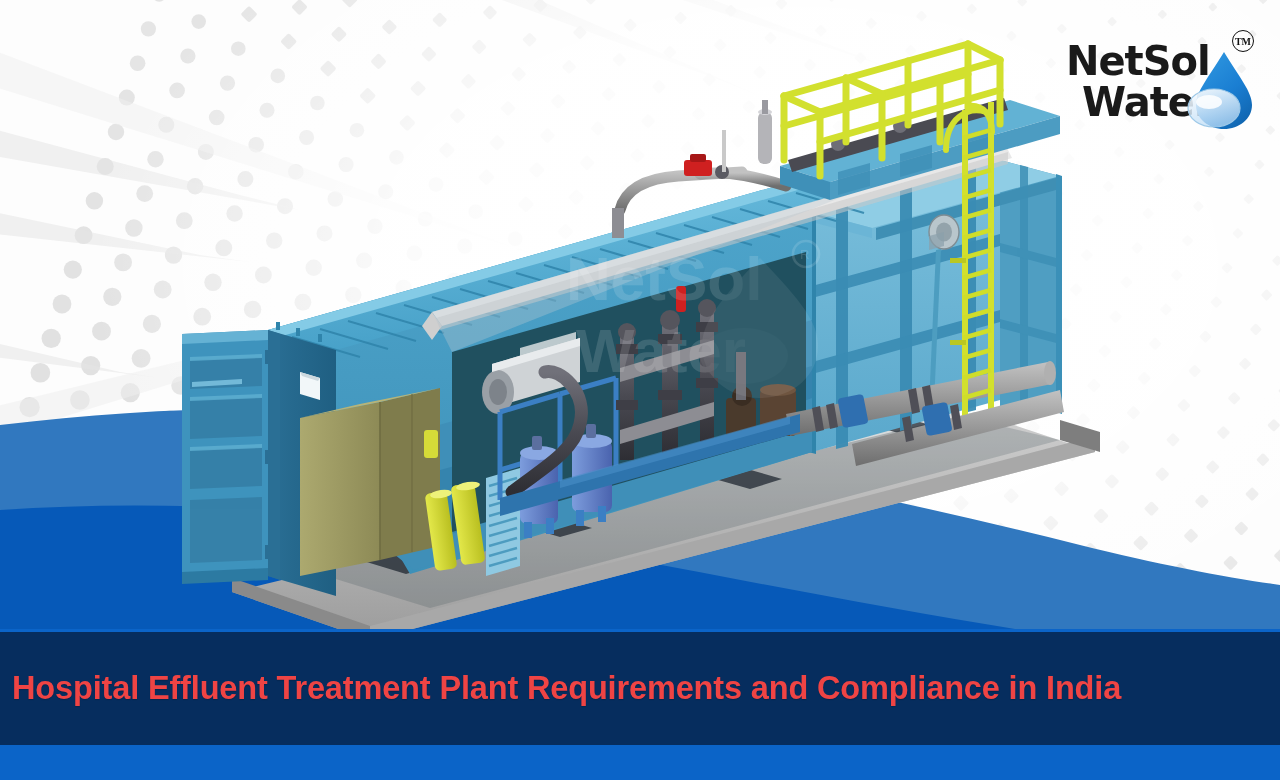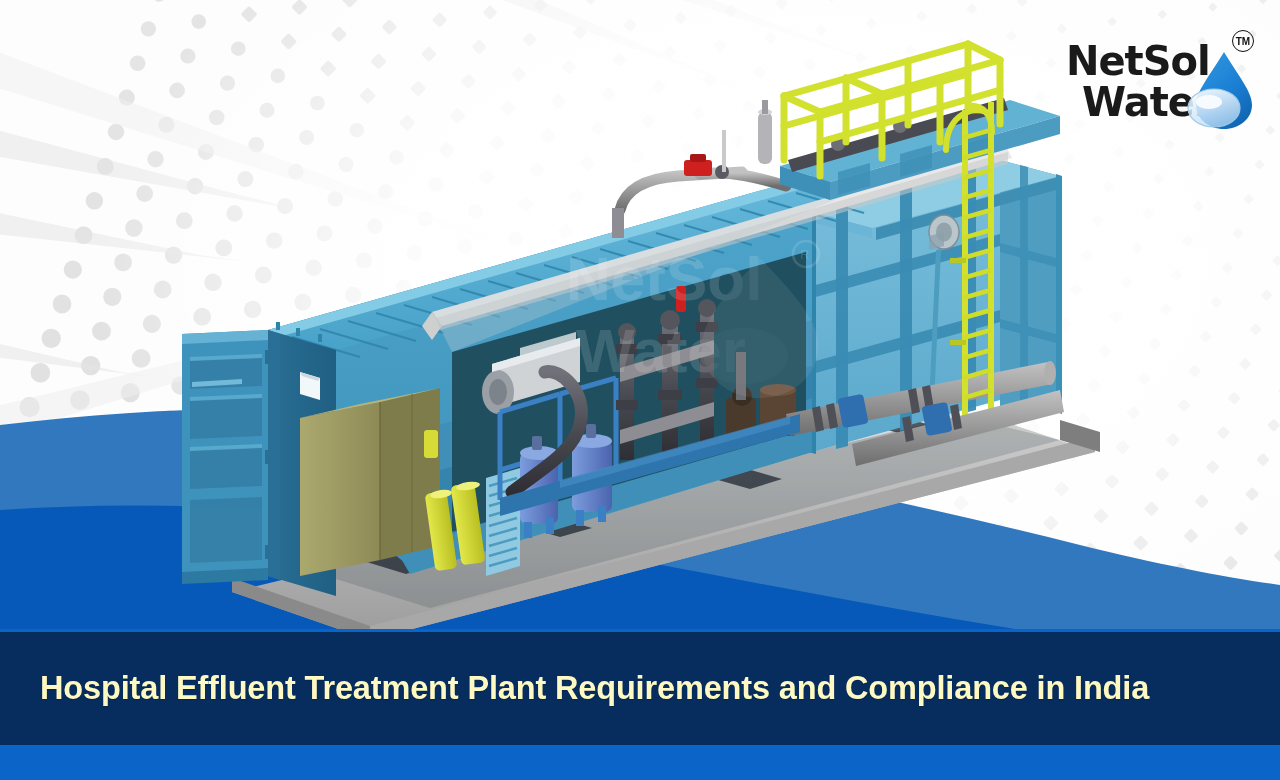--- a/index.html
+++ b/index.html
@@ -14,25 +14,25 @@
   svg.layer { width:1280px; height:780px; display:block; }
 
   
   #title-band {
     position:absolute; left:0; top:632px; width:1280px; height:113px;
     background:#062d5e;
     display:flex; align-items:center;
     z-index:40;
   }
   #title-text {
-    color:#fef9c3;
+    color:#ef4444;
     font-size:32.5px;
     font-weight:bold;
     letter-spacing:-0.15px;
-    padding-left:40px;
+    padding-left:12px;
     white-space:nowrap;
     line-height:1;
     text-shadow:0 1px 1px rgba(0,0,0,.18);
   }
   #bottom-strip {
     position:absolute; left:0; top:745px; width:1280px; height:35px;
     background:#0b64c8; z-index:40;
   }
   #title-top-rule{
     position:absolute; left:0; top:629px; width:1280px; height:3px;
@@ -45,21 +45,21 @@
     position:absolute; color:#1a1a1a; font-weight:bold; letter-spacing:-1px;
     font-family:"DejaVu Sans","Liberation Sans",sans-serif;
   }
   #logo-word-1 { left:4px; top:8px; font-size:40px; }
   #logo-word-2 { left:20px; top:49px; font-size:40px; }
   #logo-tm {
     position:absolute; right:8px; top:0px; width:22px; height:22px;
     border:1.6px solid #111; border-radius:50%;
     color:#111; font-size:10px; font-weight:bold;
     display:flex; align-items:center; justify-content:center;
-    letter-spacing:0; font-family:Liberation Sans, sans-serif;
+    letter-spacing:0; font-family:Liberation Serif, serif;
   }
   #logo-drop { position:absolute; right:4px; top:18px; width:74px; height:84px; }
 </style>
 </head>
 <body>
 
 <div id="stage">
 
   <svg class="layer" viewBox="0 0 1280 780">
     <defs>

